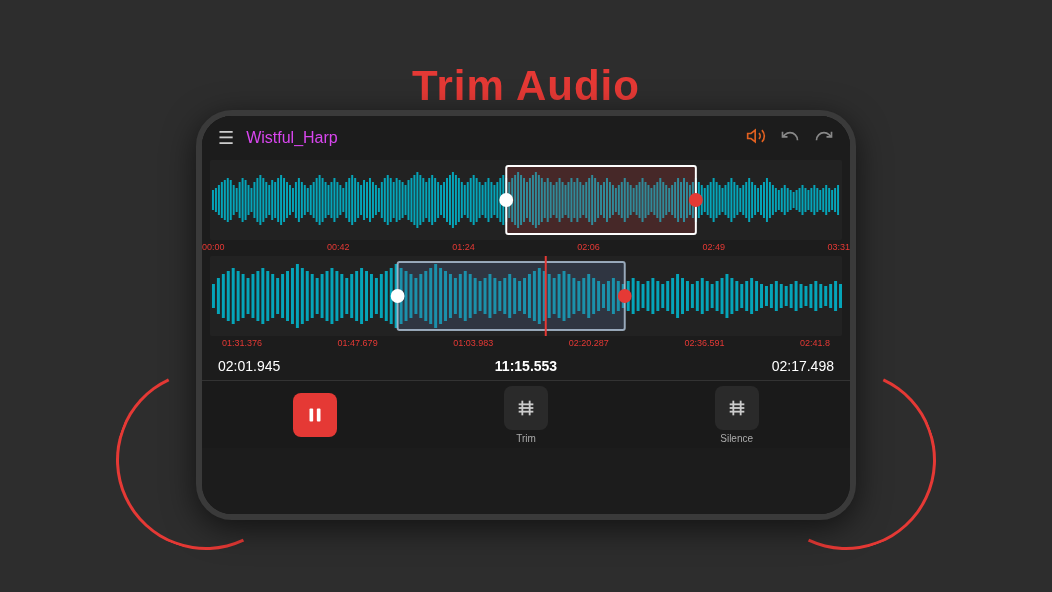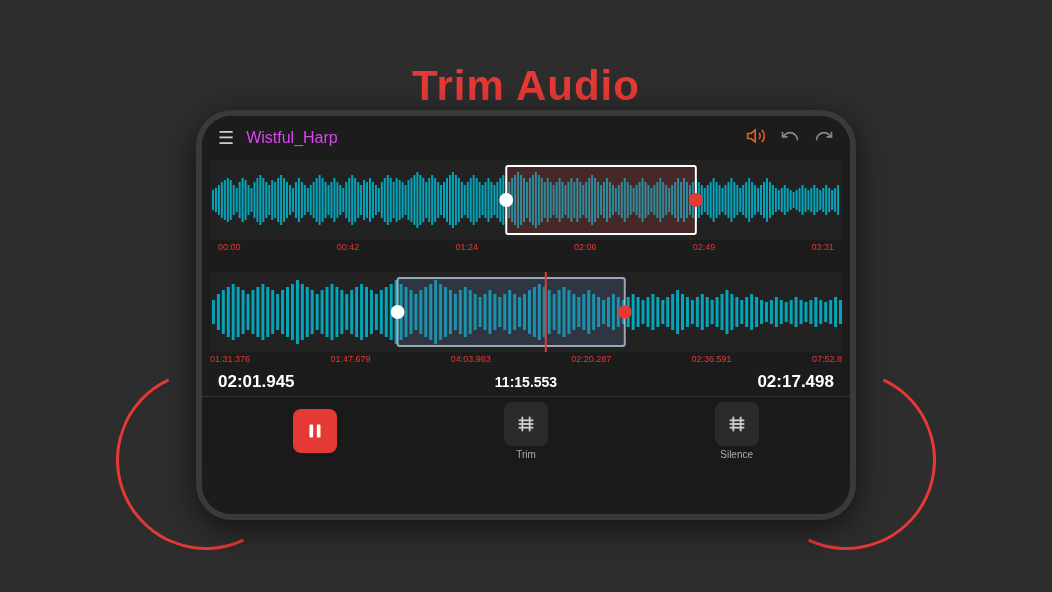--- a/index.html
+++ b/index.html
@@ -123,57 +123,57 @@
       height: 80px;
       border-radius: 2px;
       position: relative;
       overflow: hidden;
     }
 
     
     .timeline-top {
       display: flex;
       justify-content: space-between;
-      padding: 0 16px;
-      margin-bottom: 18px;
+      padding: 0 0;
+      margin-bottom: 2px;
     }
     .timeline-label {
       color: #e53935;
       font-size: 9px;
     }
 
     
     .waveform-bottom {
       background: #222;
       margin: 2px 8px 2px 8px;
       height: 80px;
       border-radius: 2px;
       position: relative;
       overflow: hidden;
     }
 
     .timeline-bottom {
       display: flex;
       justify-content: space-between;
-      padding: 0 8px;
+      padding: 0 20px;
       margin-bottom: 4px;
     }
 
     
     .time-display {
       display: flex;
       justify-content: space-between;
       align-items: center;
       padding: 4px 16px;
       height: 28px;
     }
     .time-left, .time-right {
       color: white;
-      font-size: 17px;
-      font-weight: bold;
+      font-size: 14px;
+      font-weight: normal;
     }
     .time-center {
       color: white;
       font-size: 14px;
       font-weight: bold;
     }
 
     
     .toolbar {
       background: #1a1a1a;
@@ -667,24 +667,24 @@
 
           <circle cx="420" cy="40" r="7" fill="#e53935"></circle>
 
           <line x1="340" y1="0" x2="340" y2="80" stroke="#e53935" stroke-width="2"></line>
         </svg>
       </div>
 
       <div class="timeline-bottom">
         <span class="timeline-label">01:31.376</span>
         <span class="timeline-label">01:47.679</span>
-        <span class="timeline-label">04:03.983</span>
+        <span class="timeline-label">01:03.983</span>
         <span class="timeline-label">02:20.287</span>
         <span class="timeline-label">02:36.591</span>
-        <span class="timeline-label">07:52.8</span>
+        <span class="timeline-label">02:41.8</span>
       </div>
 
       <div class="time-display">
         <span class="time-left">02:01.945</span>
         <span class="time-center">11:15.553</span>
         <span class="time-right">02:17.498</span>
       </div>
 
       <div class="toolbar">
 

